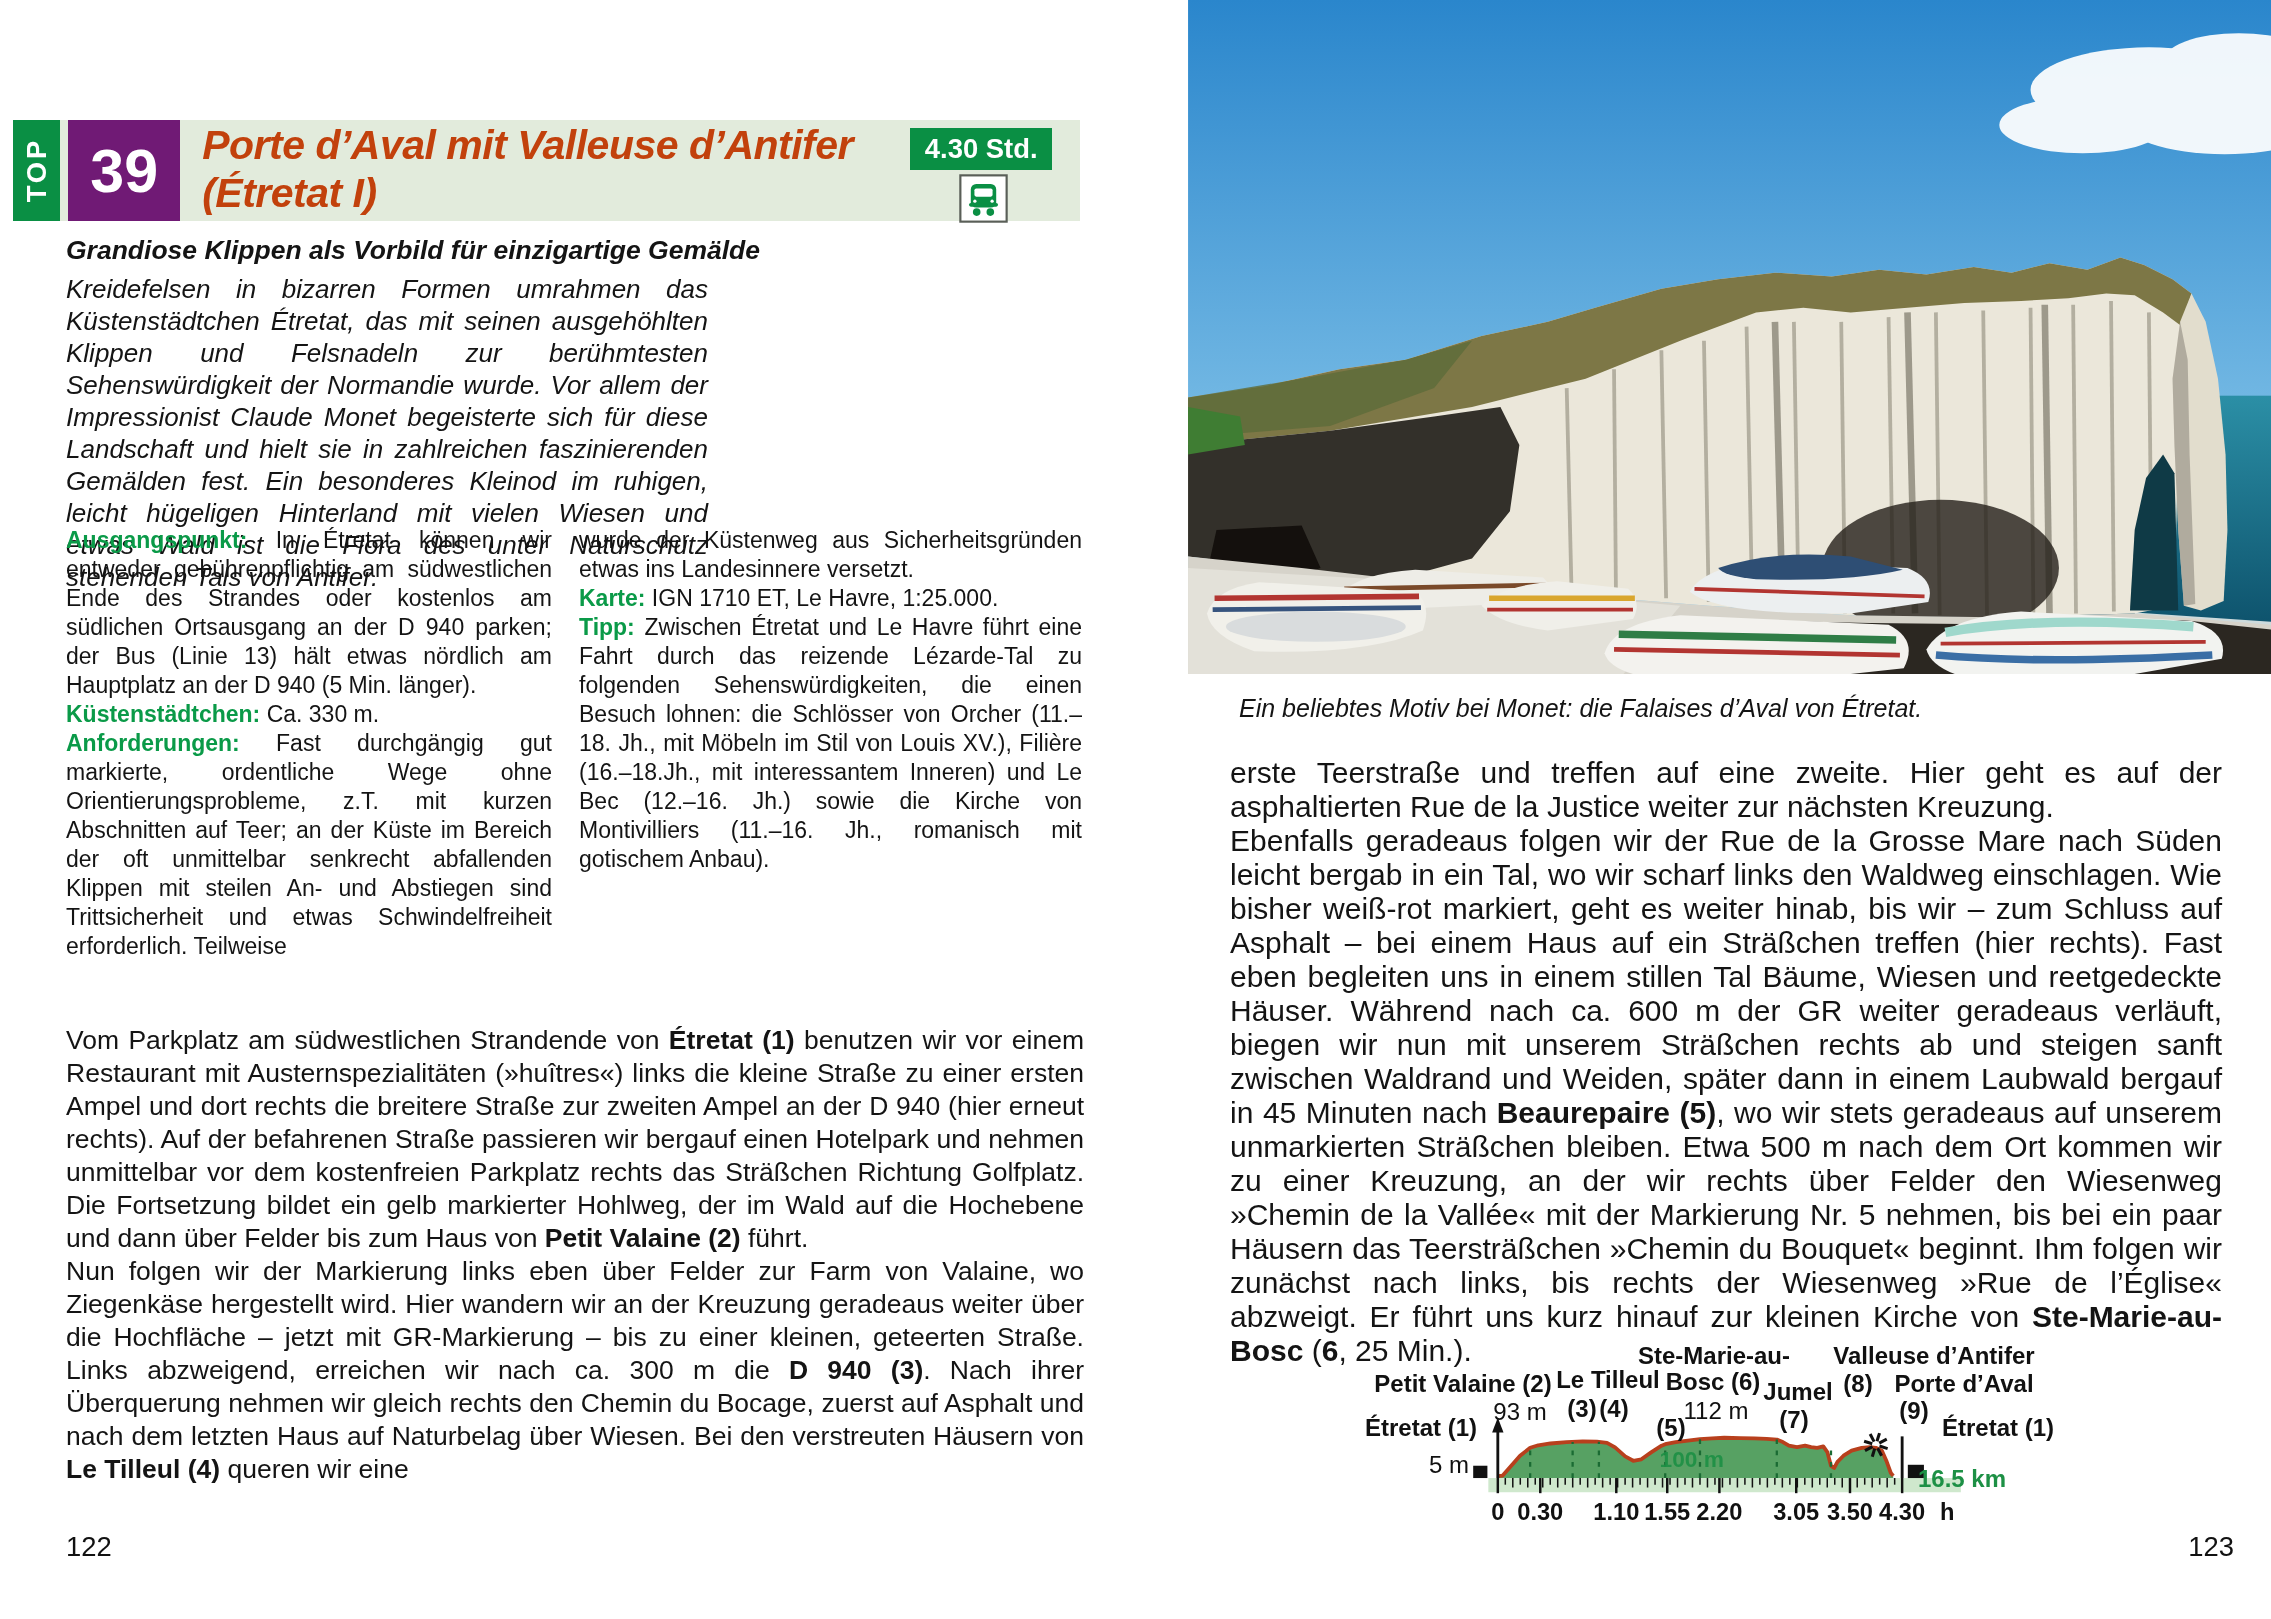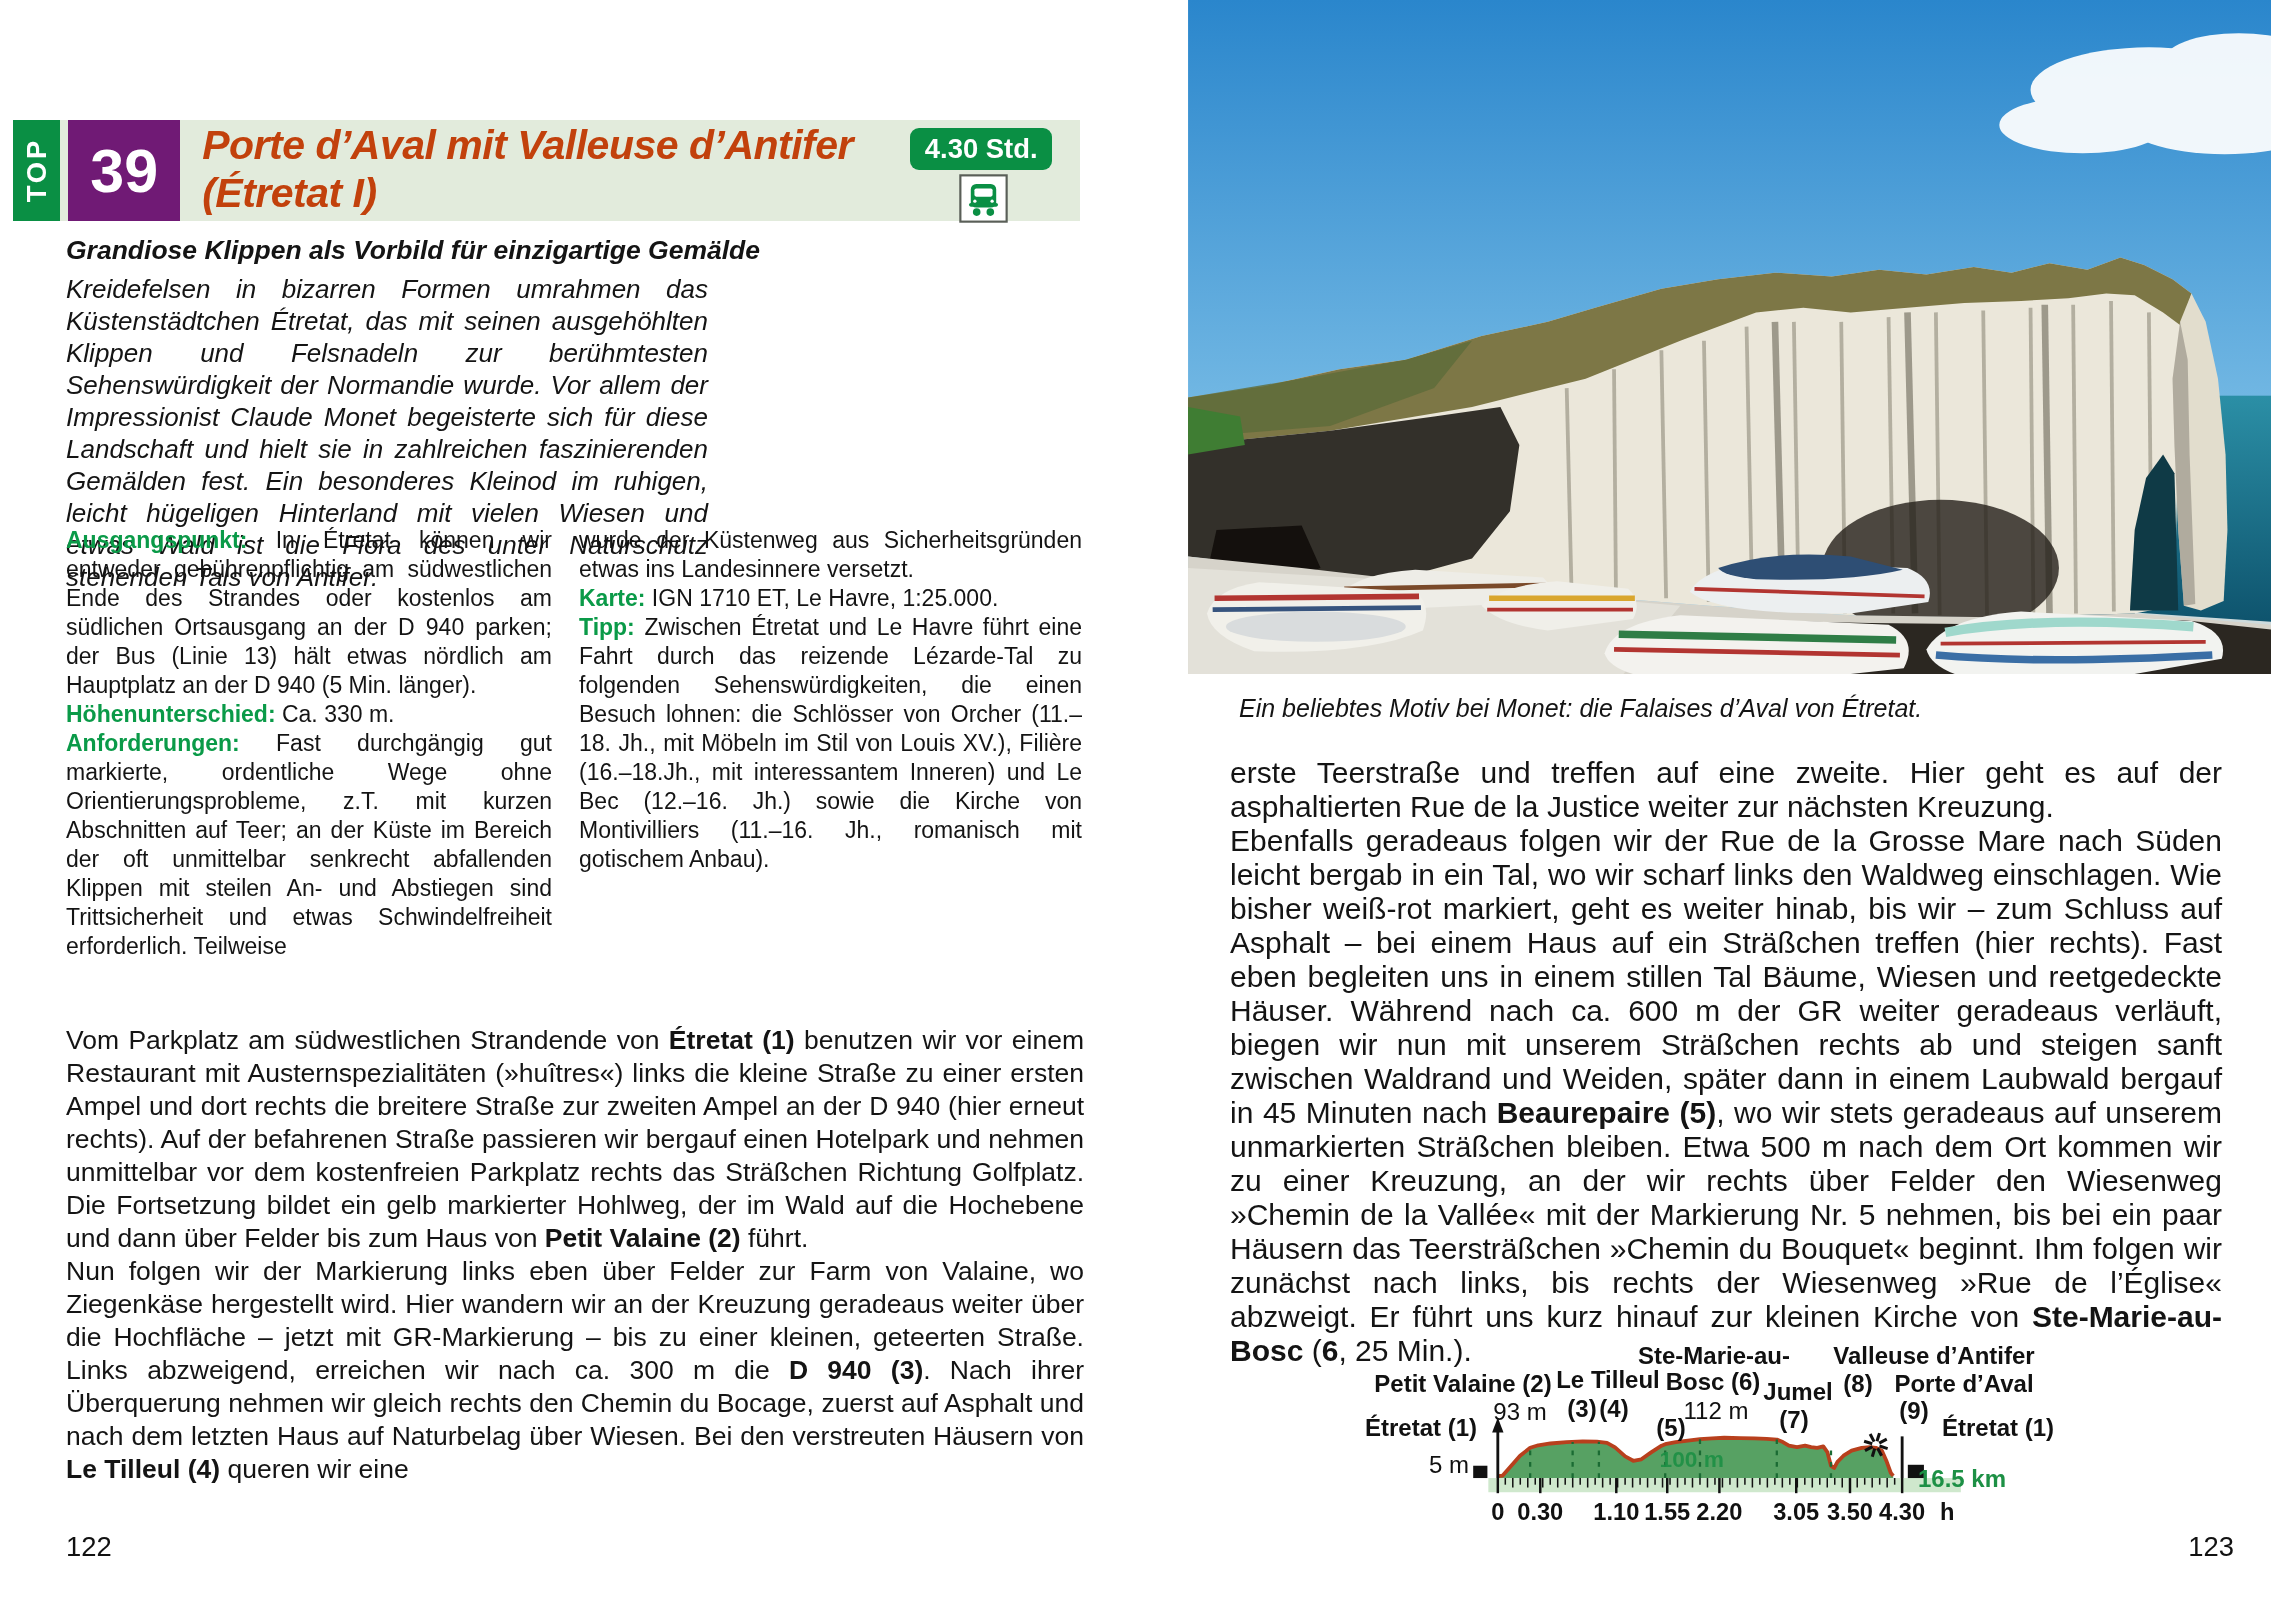--- a/index.html
+++ b/index.html
@@ -8,21 +8,21 @@
   
   .tour-header{position:absolute;left:13.2px;top:120px;width:1067px;height:101px;background:#e2ebdc;}
   .top-tab{position:absolute;left:0;top:0;width:47px;height:101px;background:#0a8f44;color:#fff;
            display:flex;align-items:center;justify-content:center;}
   .top-tab span{writing-mode:vertical-rl;transform:rotate(180deg);font-weight:bold;font-size:27.4px;letter-spacing:2.8px;}
   .tour-number{position:absolute;left:55px;top:0;width:112px;height:101px;background:#701a75;color:#fff;
                font-size:61px;font-weight:bold;display:flex;align-items:center;justify-content:center;}
   .tour-title{position:absolute;left:189px;top:0.9px;margin:0;font-size:41px;line-height:48px;
               font-weight:bold;font-style:italic;color:#c2410c;letter-spacing:-0.5px;white-space:nowrap;}
   .duration-badge{position:absolute;left:897px;top:7.6px;width:142px;height:42px;background:#0a8f44;color:#fff;
-                  font-size:27.4px;font-weight:bold;display:flex;align-items:center;justify-content:center;border-radius:9px;}
+                  font-size:27.4px;font-weight:bold;display:flex;align-items:center;justify-content:center;}
   .bus-box{position:absolute;left:946px;top:54px;width:49px;height:49px;}
   
   .subtitle{position:absolute;left:66px;top:235px;font-size:26.5px;font-weight:bold;font-style:italic;}
   .intro{position:absolute;left:66px;top:273px;width:642px;margin:0;font-size:26px;line-height:32px;
          font-style:italic;text-align:justify;}
   .info-col{position:absolute;top:526px;font-size:23px;line-height:29px;text-align:justify;}
   .info-col.l{left:66px;width:486px;}
   .info-col.r{left:579px;width:503px;}
   .info-col p{margin:0;}
   .info-key{color:#0a9a48;font-weight:bold;}
@@ -73,21 +73,21 @@
         </svg>
       </div>
     </header>
 
     <div class="subtitle">Grandiose Klippen als Vorbild für einzigartige Gemälde</div>
 
     <p class="intro">Kreidefelsen in bizarren Formen umrahmen das Küstenstädtchen Étretat, das mit seinen ausgehöhlten Klippen und Felsnadeln zur berühmtesten Sehenswürdigkeit der Normandie wurde. Vor allem der Impressionist Claude Monet begeisterte sich für diese Landschaft und hielt sie in zahlreichen faszinierenden Gemälden fest. Ein besonderes Kleinod im ruhigen, leicht hügeligen Hinterland mit vielen Wiesen und etwas Wald ist die Flora des unter Naturschutz stehenden Tals von Antifer.</p>
 
     <div class="info-col l">
       <p><span class="info-key">Ausgangspunkt:</span><span> In Étretat können wir entweder gebührenpflichtig am südwestlichen Ende des Strandes oder kostenlos am südlichen Ortsausgang an der D 940 parken; der Bus (Linie 13) hält etwas nördlich am Hauptplatz an der D 940 (5 Min. länger).</span></p>
-      <p><span class="info-key">Höhenunterschied:</span><span> Ca. 330 m.</span></p>
+      <p><span class="info-key">Küstenstädtchen:</span><span> Ca. 330 m.</span></p>
       <p><span class="info-key">Anforderungen:</span><span> Fast durchgängig gut markierte, ordentliche Wege ohne Orientierungsprobleme, z.T. mit kurzen Abschnitten auf Teer; an der Küste im Bereich der oft unmittelbar senkrecht abfallenden Klippen mit steilen An- und Abstiegen sind Trittsicherheit und etwas Schwindelfreiheit erforderlich. Teilweise</span></p>
     </div>
 
     <div class="info-col r">
       <p>wurde der Küstenweg aus Sicherheitsgründen etwas ins Landesinnere versetzt.</p>
       <p><span class="info-key">Karte:</span><span> IGN 1710 ET, Le Havre, 1:25.000.</span></p>
       <p><span class="info-key">Tipp:</span><span> Zwischen Étretat und Le Havre führt eine Fahrt durch das reizende Lézarde-Tal zu folgenden Sehenswürdigkeiten, die einen Besuch lohnen: die Schlösser von Orcher (11.–18. Jh., mit Möbeln im Stil von Louis XV.), Filière (16.–18.Jh., mit interessantem Inneren) und Le Bec (12.–16. Jh.) sowie die Kirche von Montivilliers (11.–16. Jh., romanisch mit gotischem Anbau).</span></p>
     </div>
 
     <div class="body-left">

